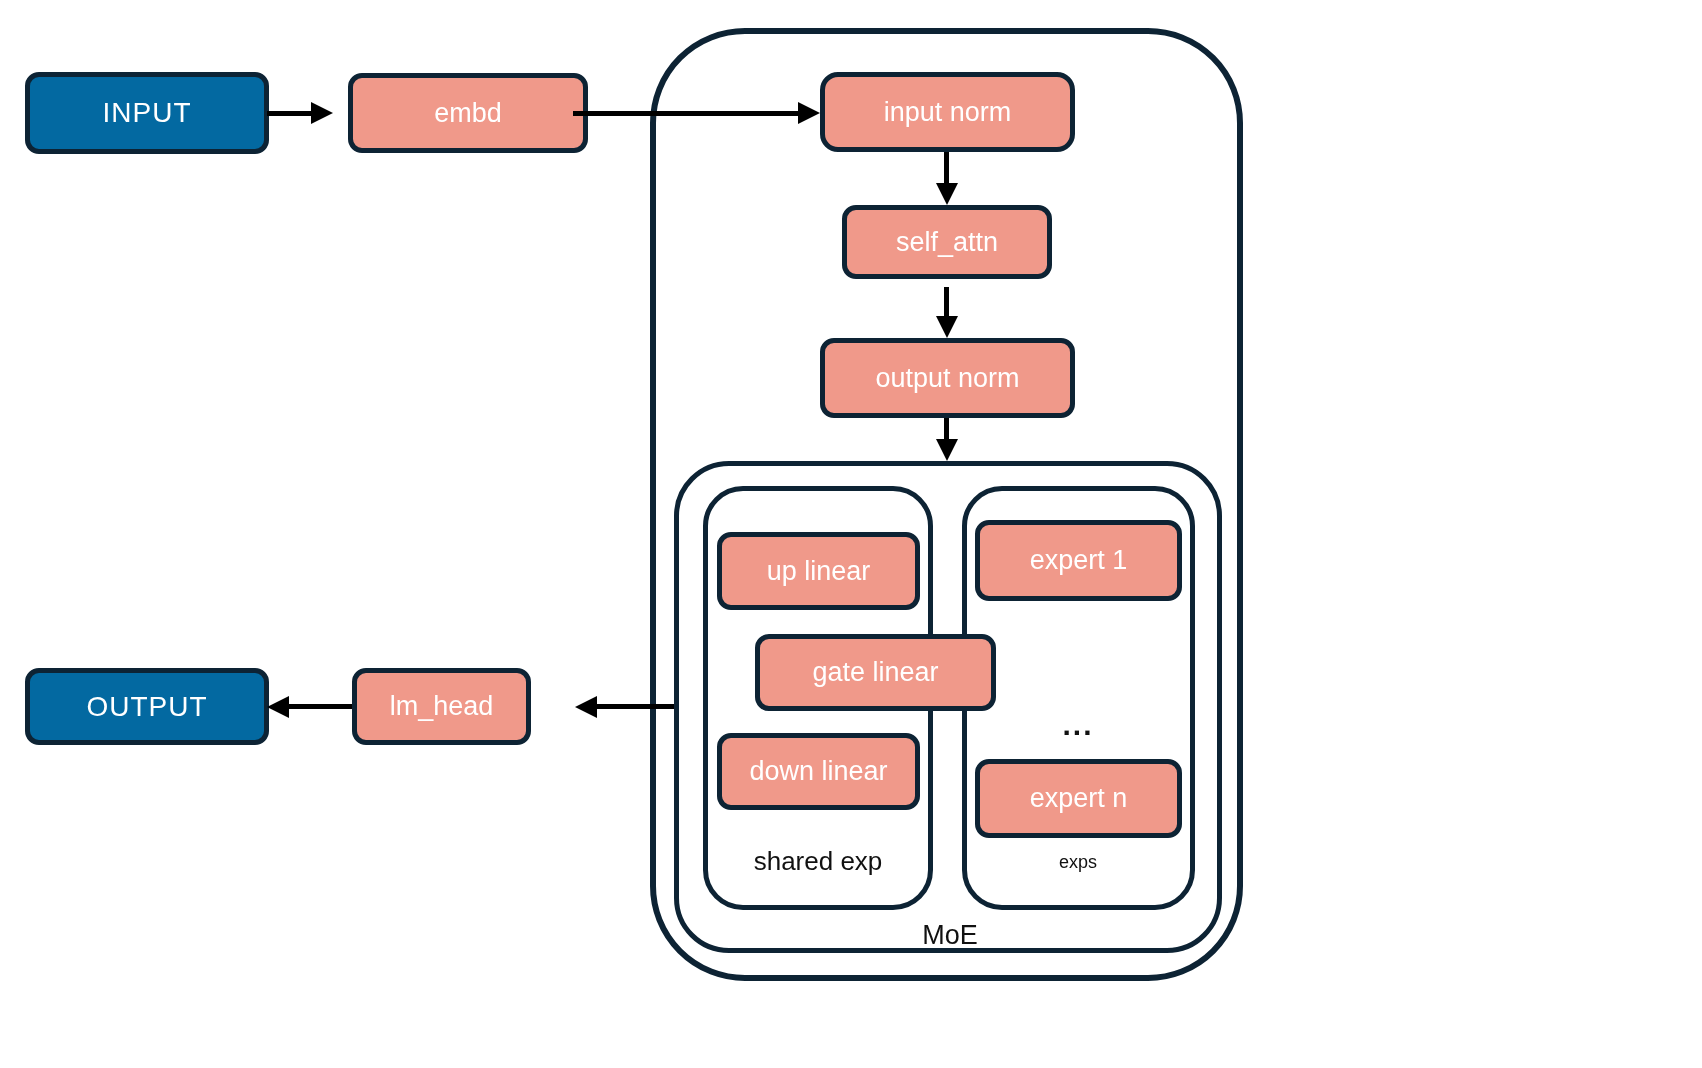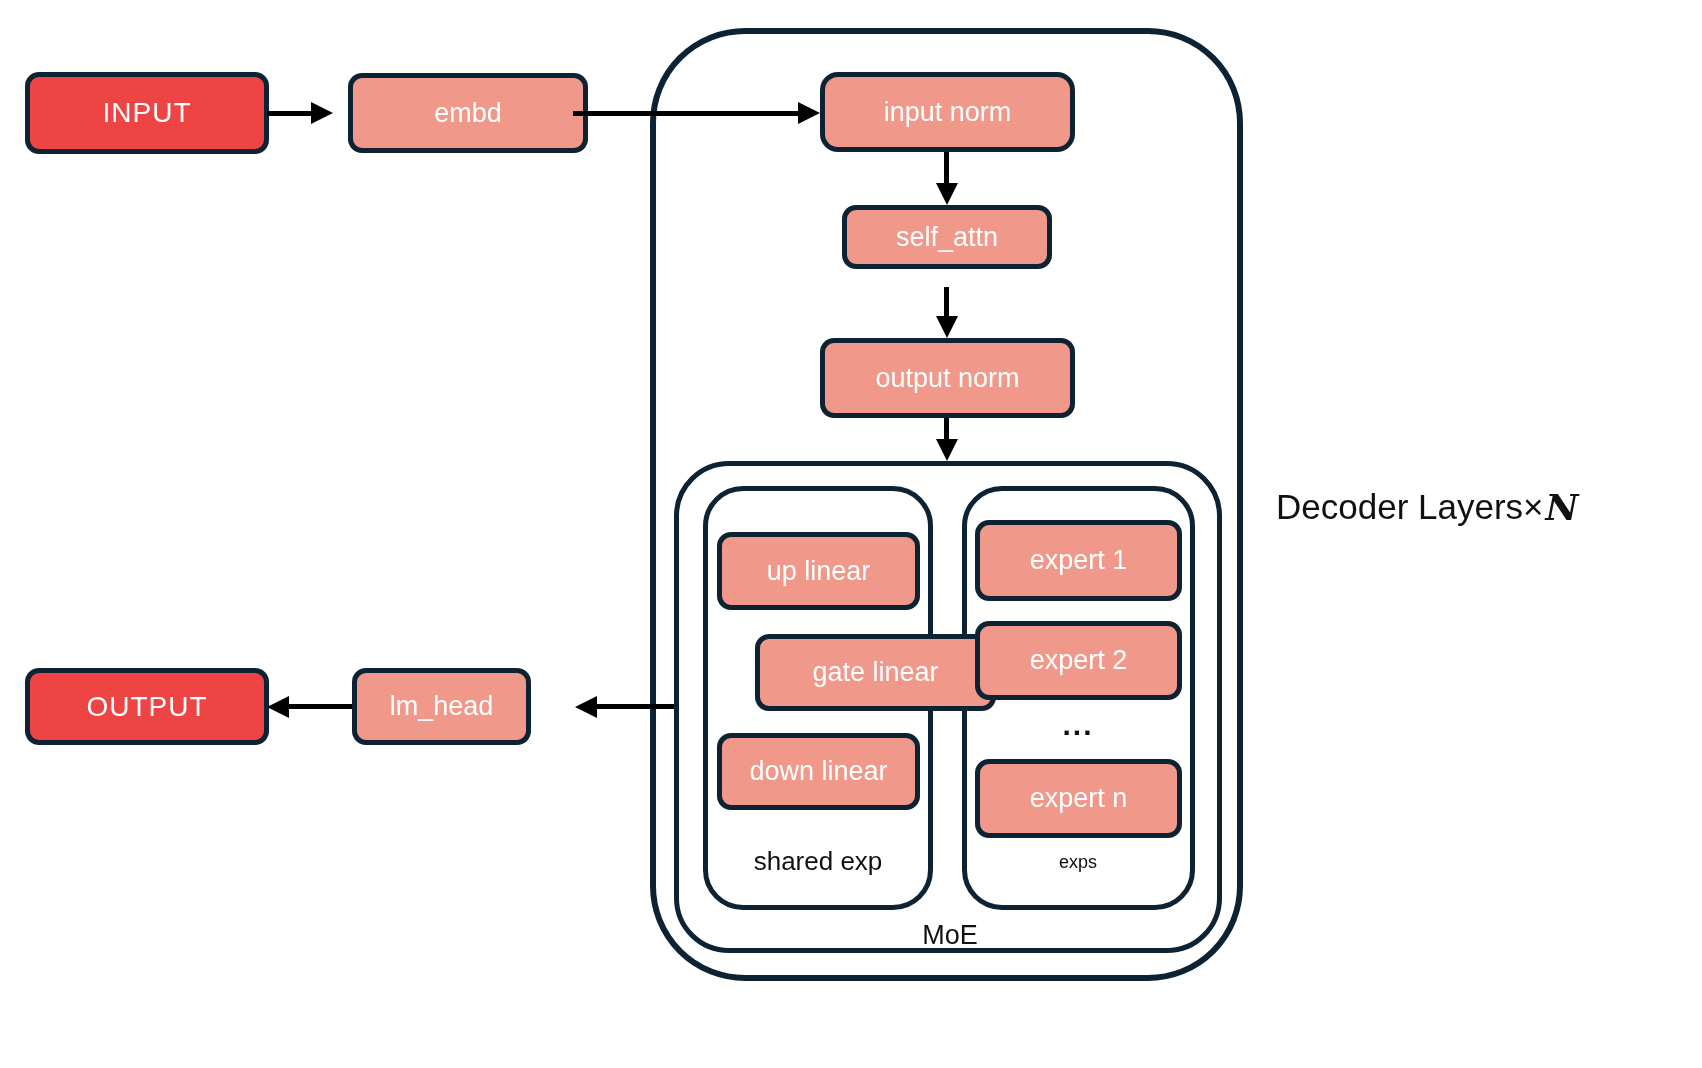--- a/index.html
+++ b/index.html
@@ -14,26 +14,26 @@
   .inner{border-radius:40px;border-width:5px;z-index:2;}
   .shared{left:703px;top:486px;width:230px;height:424px;}
   .expsbox{left:962px;top:486px;width:233px;height:424px;}
   
   .box{
     position:absolute;display:flex;align-items:center;justify-content:center;
     box-sizing:border-box;border:5px solid #0D2334;border-radius:14px;
     color:#ffffff;font-size:27px;z-index:3;
   }
   .salmon{background:#F0998A;}
-  .purple{background:#ef4444;}
+  .purple{background:#0369a1;}
   .io{font-size:28px;letter-spacing:1px;}
   .n-input{left:25px;top:72px;width:244px;height:82px;}
   .n-embd{left:333px;top:73px;width:240px;height:80px;margin-left:15px;}
   .n-inputnorm{left:820px;top:72px;width:255px;height:80px;border-radius:18px;}
-  .n-selfattn{left:842px;top:205px;width:210px;height:64px;}
+  .n-selfattn{left:842px;top:205px;width:210px;height:74px;}
   .n-outputnorm{left:820px;top:338px;width:255px;height:80px;}
   .n-uplinear{left:717px;top:532px;width:203px;height:78px;}
   .n-gatelinear{left:755px;top:634px;width:241px;height:77px;}
   .n-downlinear{left:717px;top:733px;width:203px;height:77px;}
   .n-expert1{left:975px;top:520px;width:207px;height:81px;}
   .n-expert2{left:975px;top:621px;width:207px;height:79px;}
   .n-expertn{left:975px;top:759px;width:207px;height:79px;}
   .n-lmhead{left:352px;top:668px;width:179px;height:77px;}
   .n-output{left:25px;top:668px;width:244px;height:77px;}
   
@@ -69,31 +69,26 @@
 
   <div class="box salmon n-inputnorm">input norm</div>
   <div class="box salmon n-selfattn">self_attn</div>
   <div class="box salmon n-outputnorm">output norm</div>
 
   <div class="box salmon n-uplinear">up linear</div>
   <div class="box salmon n-gatelinear">gate linear</div>
   <div class="box salmon n-downlinear">down linear</div>
 
   <div class="box salmon n-expert1">expert 1</div>
-  <div class="box salmon n-expert2">expert 2</div>
   <div class="lbl lbl-dots">...</div>
   <div class="box salmon n-expertn">expert n</div>
 
   <div class="lbl lbl-shared">shared exp</div>
   <div class="lbl lbl-exps">exps</div>
   <div class="lbl lbl-moe">MoE</div>
-  <div class="lbl lbl-decoder">
-    <span>Decoder Layers×</span>
-    <span class="n-italic">N</span>
-  </div>
 
   <div class="shaft-h" style="left:267px;top:111px;width:48px;"></div>
   <div class="head head-right" style="left:311px;top:102px;"></div>
 
   <div class="shaft-h" style="left:573px;top:111px;width:227px;"></div>
   <div class="head head-right" style="left:798px;top:102px;"></div>
 
   <div class="shaft-v" style="left:944px;top:152px;height:35px;"></div>
   <div class="head head-down" style="left:936px;top:183px;"></div>
 

